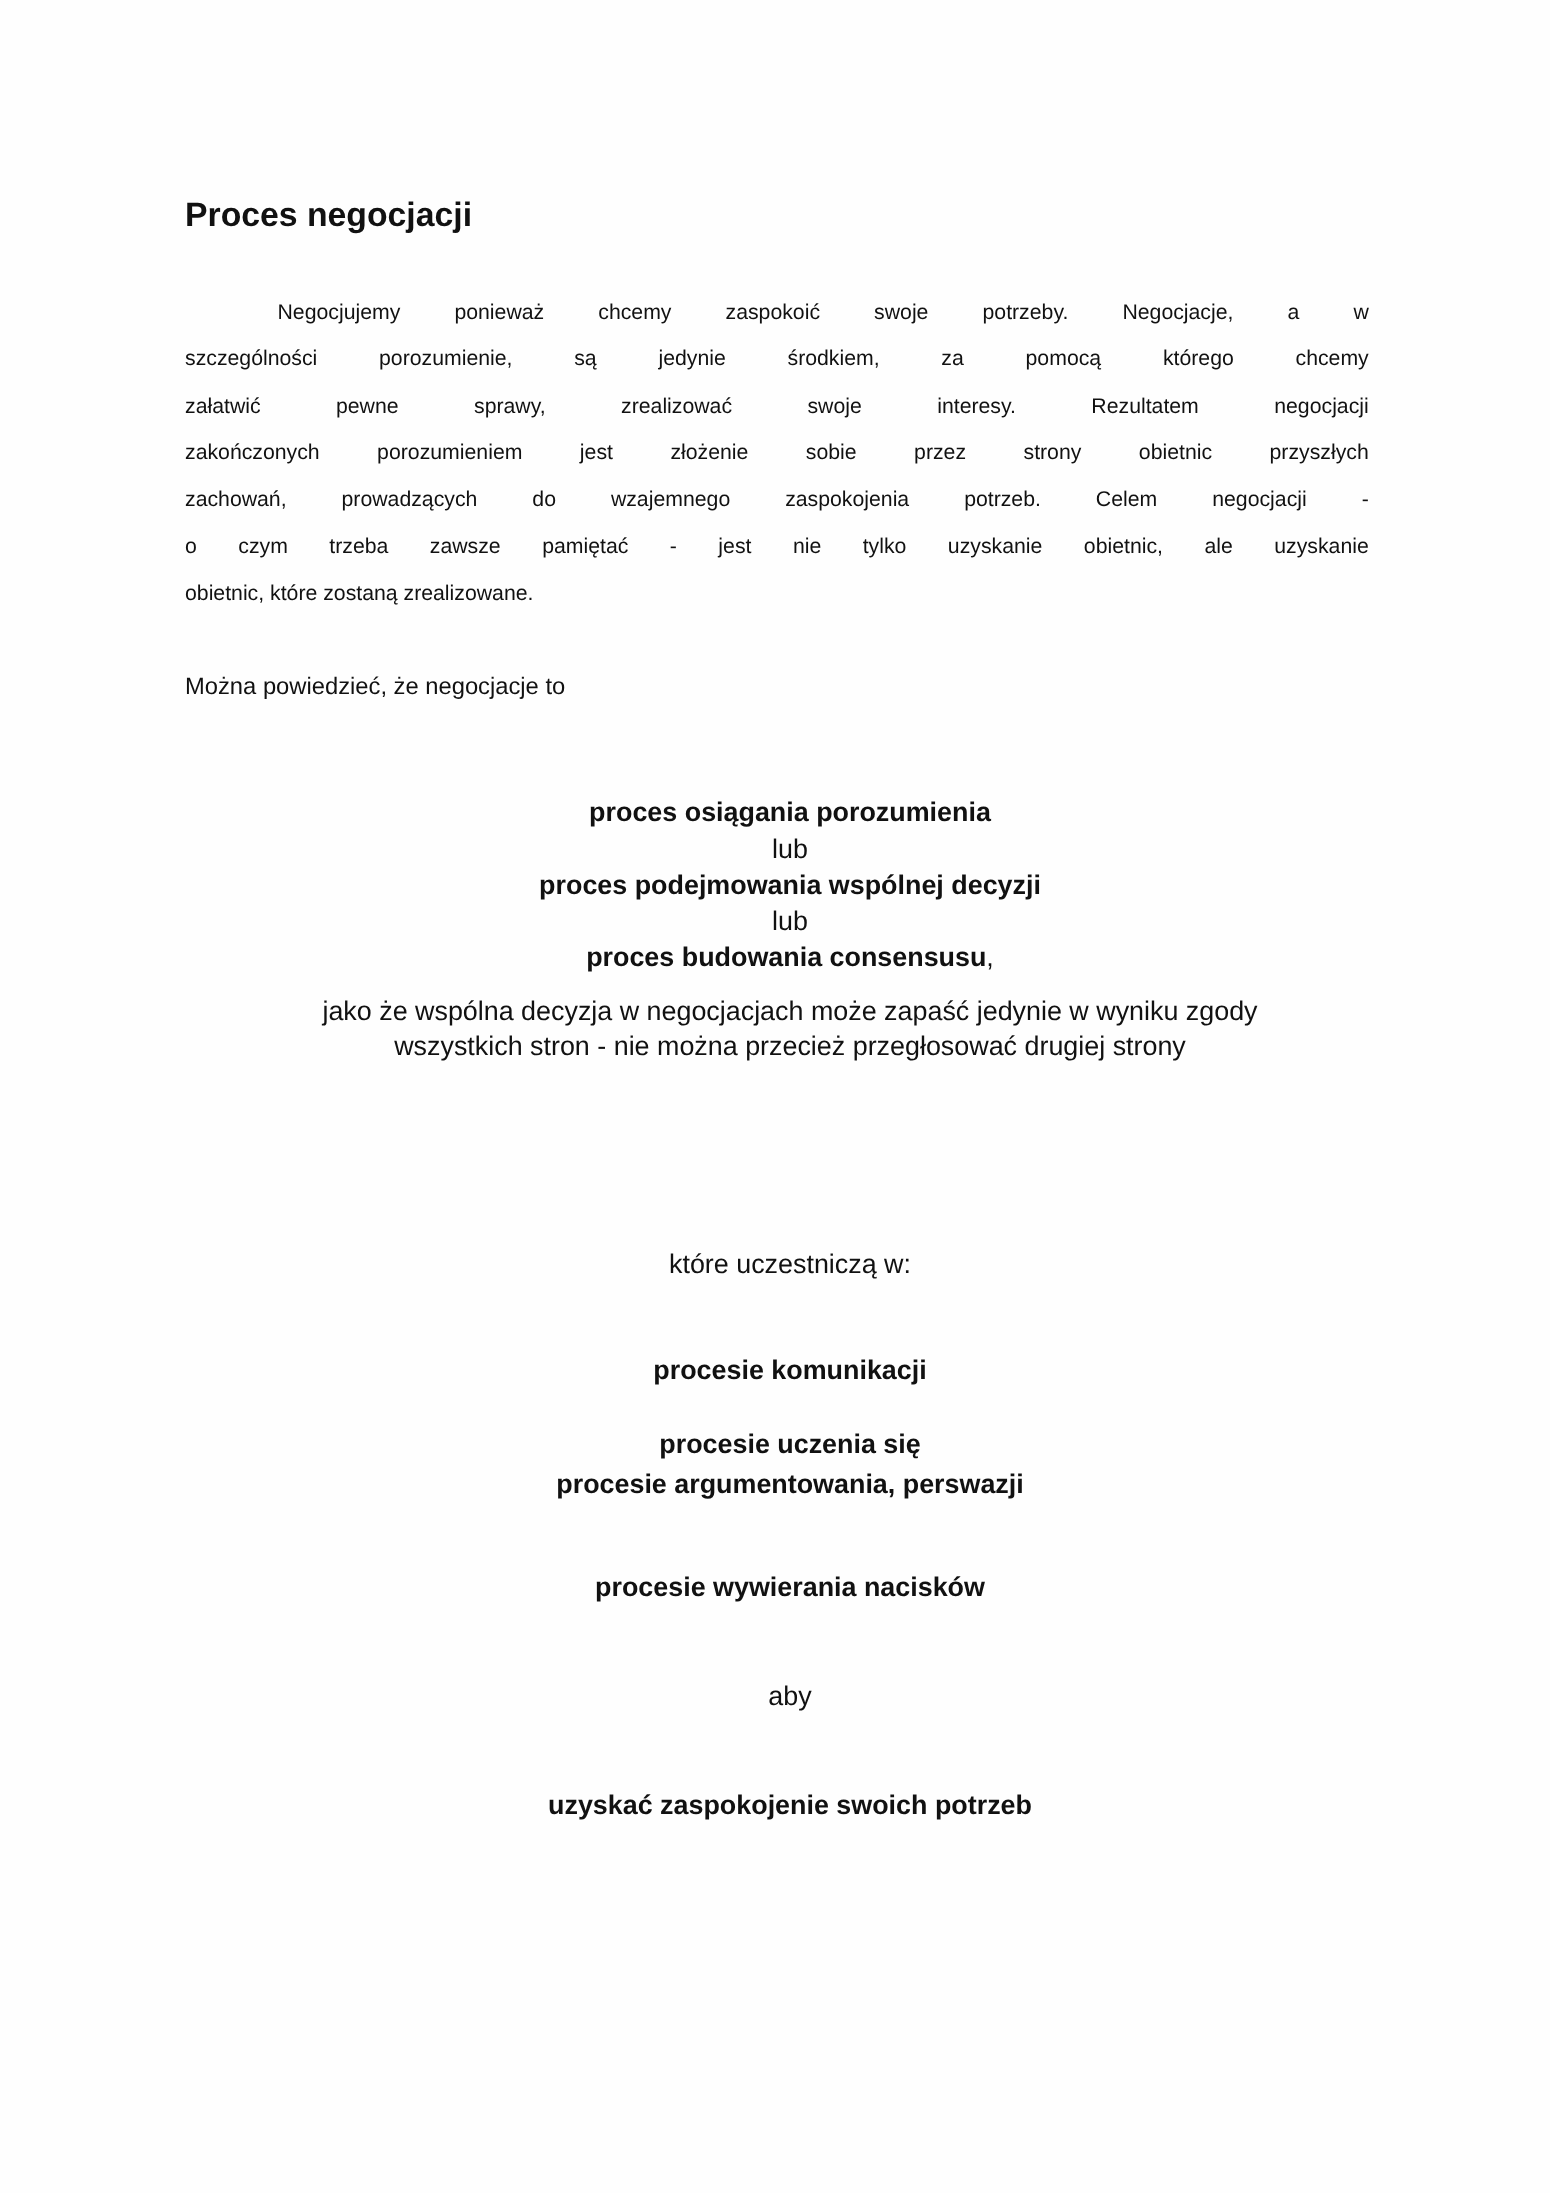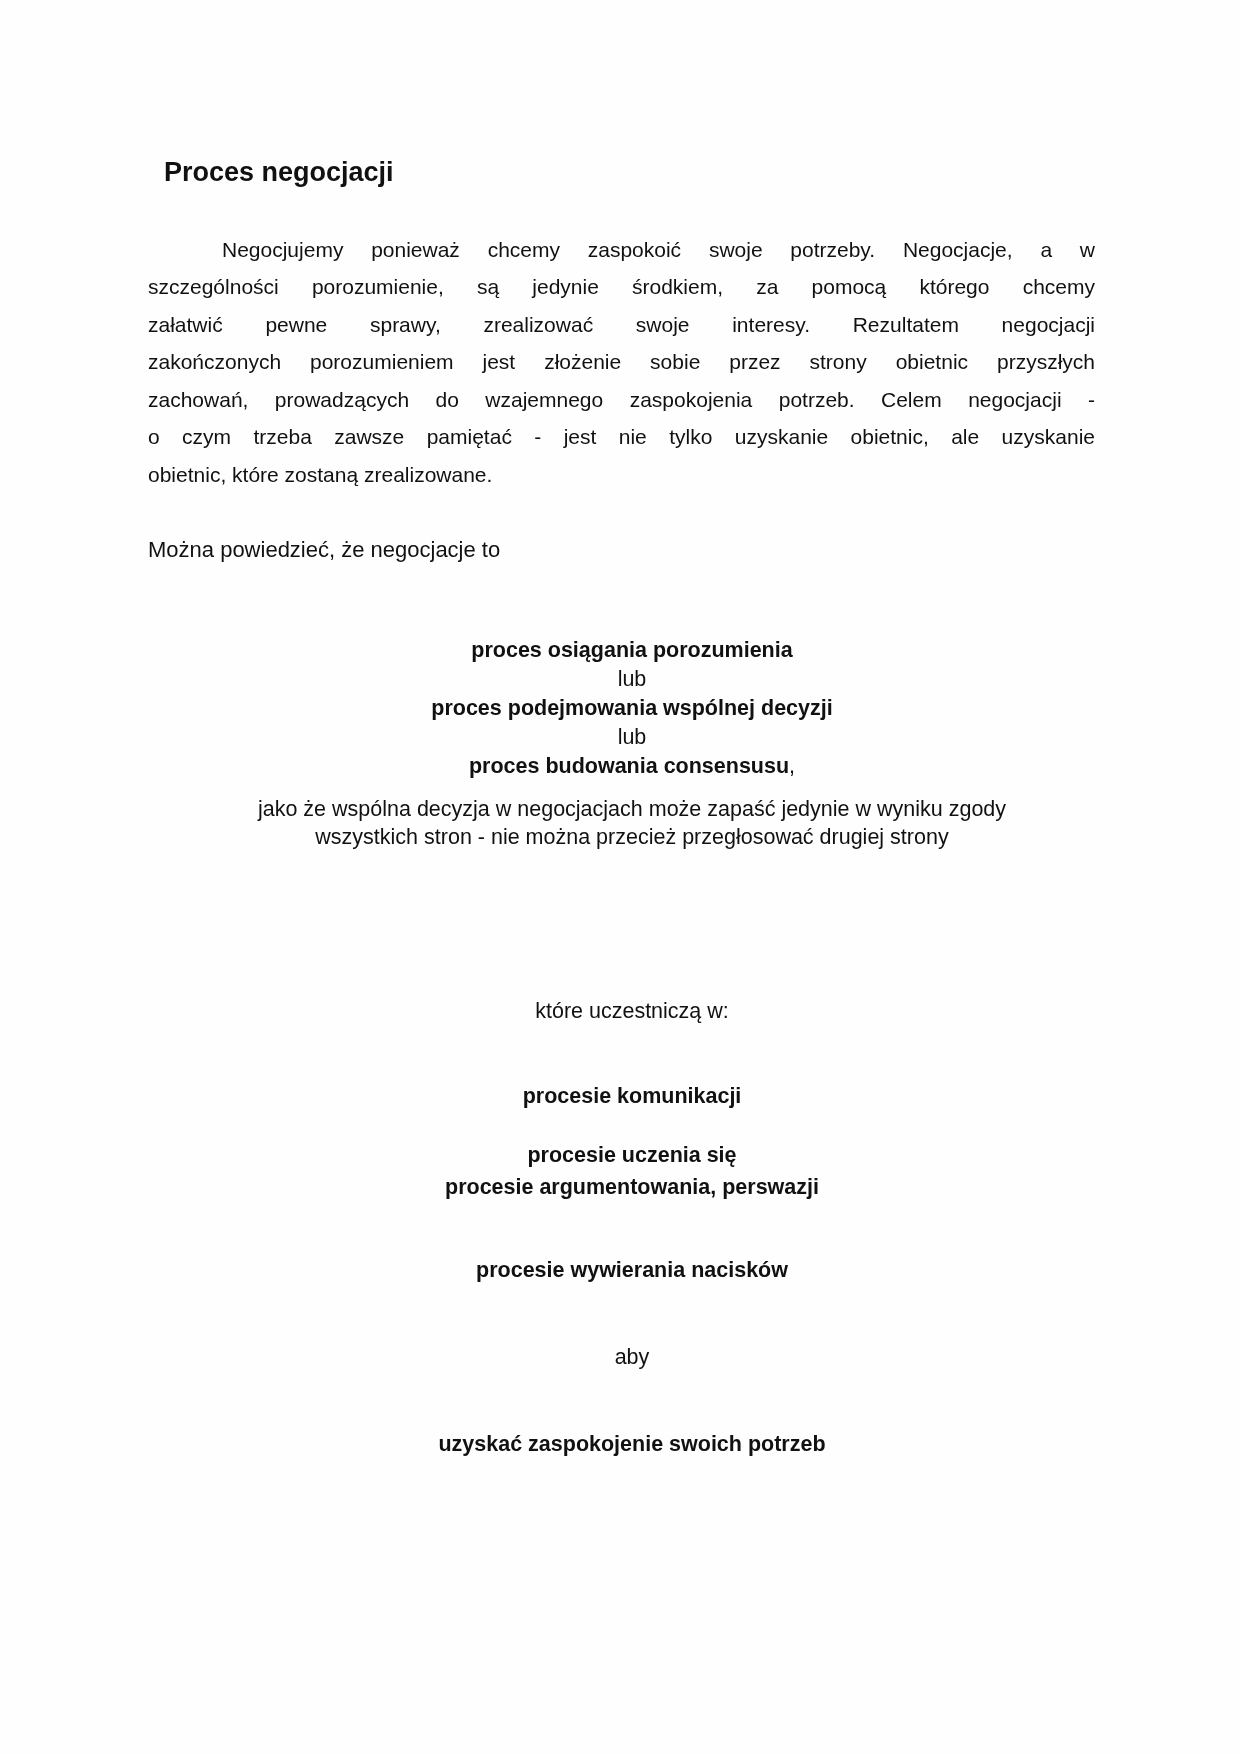--- a/index.html
+++ b/index.html
@@ -1,24 +1,24 @@
 <!DOCTYPE html>
 <html><head>
 <meta charset="utf-8">
 <style>
   html, body { margin: 0; padding: 0; background: #ffffff; }
   body { width: 1240px; height: 1754px; position: relative; overflow: hidden;
          font-family: "Liberation Sans", sans-serif; color: #111111; }
   .page { position: absolute; left: 0; top: 0; width: 1240px; height: 1754px; background: #fefefe; }
-  .title { position: absolute; left: 164px; top: 154px; font-size: 27px; font-weight: bold; margin: 0; line-height: 36px; }
-  .body-line { position: absolute; left: 148px; width: 947px; font-size: 21px; line-height: 30px;
+  .title { position: absolute; left: 148px; top: 154px; font-size: 27px; font-weight: bold; margin: 0; line-height: 36px; }
+  .body-line { position: absolute; left: 148px; width: 947px; font-size: 17px; line-height: 30px;
                text-align: justify; text-align-last: justify; white-space: nowrap; }
   .body-line.last { text-align-last: left; }
   .body-line.indent { left: 222px; width: 873px; }
-  .lead { position: absolute; left: 148px; top: 535px; font-size: 22px; line-height: 30px; }
+  .lead { position: absolute; left: 148px; top: 535px; font-size: 19px; line-height: 30px; }
   .c { position: absolute; left: 0; width: 1240px; text-align: center; font-size: 21.5px; line-height: 28px; padding-left: 12px; }
   .b { font-weight: bold; }
 </style>
 </head>
 <body>
 
 <div class="page">
 
   <h1 class="title">Proces negocjacji</h1>
 

